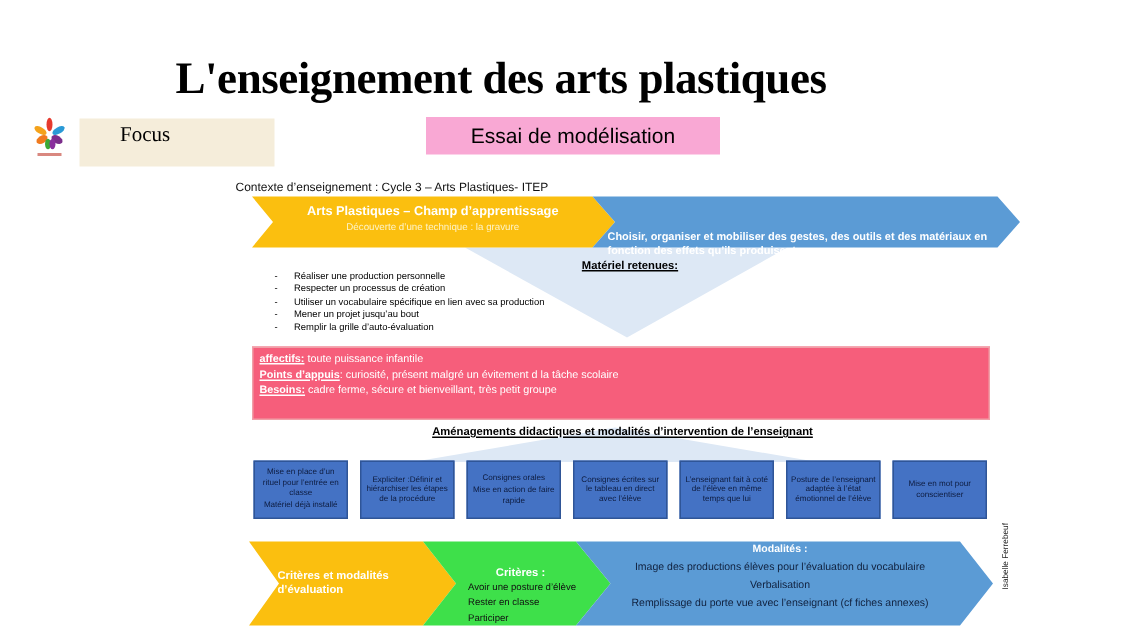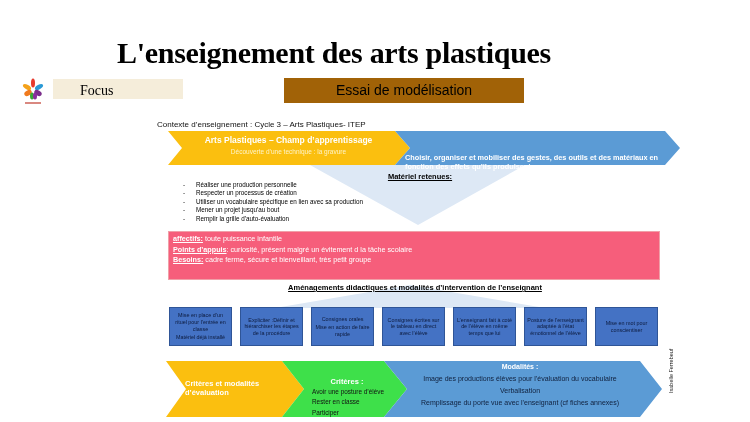--- a/index.html
+++ b/index.html
@@ -10,29 +10,29 @@
 
     .title {
       left: 0; width: 660px; top: 36px; text-align: center;
       font-family: Liberation Serif, serif; font-weight: bold;
       font-size: 30px; letter-spacing: -0.3px; padding-left: 8px;
     }
 
     .logo { left: 22px; top: 78px; width: 22px; height: 28px; }
 
     .focus-box {
-      left: 53px; top: 79px; width: 130px; height: 20px;
+      left: 53px; top: 79px; width: 130px; height: 32px;
       background: #f5edda;
       font-family: "Liberation Serif", serif; font-size: 14px;
       padding-left: 27px; line-height: 24px;
     }
 
     .essai-box {
-      left: 284px; top: 78px; width: 240px; height: 25px;
-      background: #a16207;
+      left: 284px; top: 78px; width: 196px; height: 25px;
+      background: #f9a8d4;
       font-size: 14px; text-align: center; line-height: 25px;
     }
 
     .context {
       left: 157px; top: 120px; font-size: 8px; color: #111;
     }
     .tri-svg { position: absolute; left: 0; top: 0; }
 
     .arrow-yellow-text {
       left: 196px; top: 135px; width: 185px; text-align: center; color: #fff;

